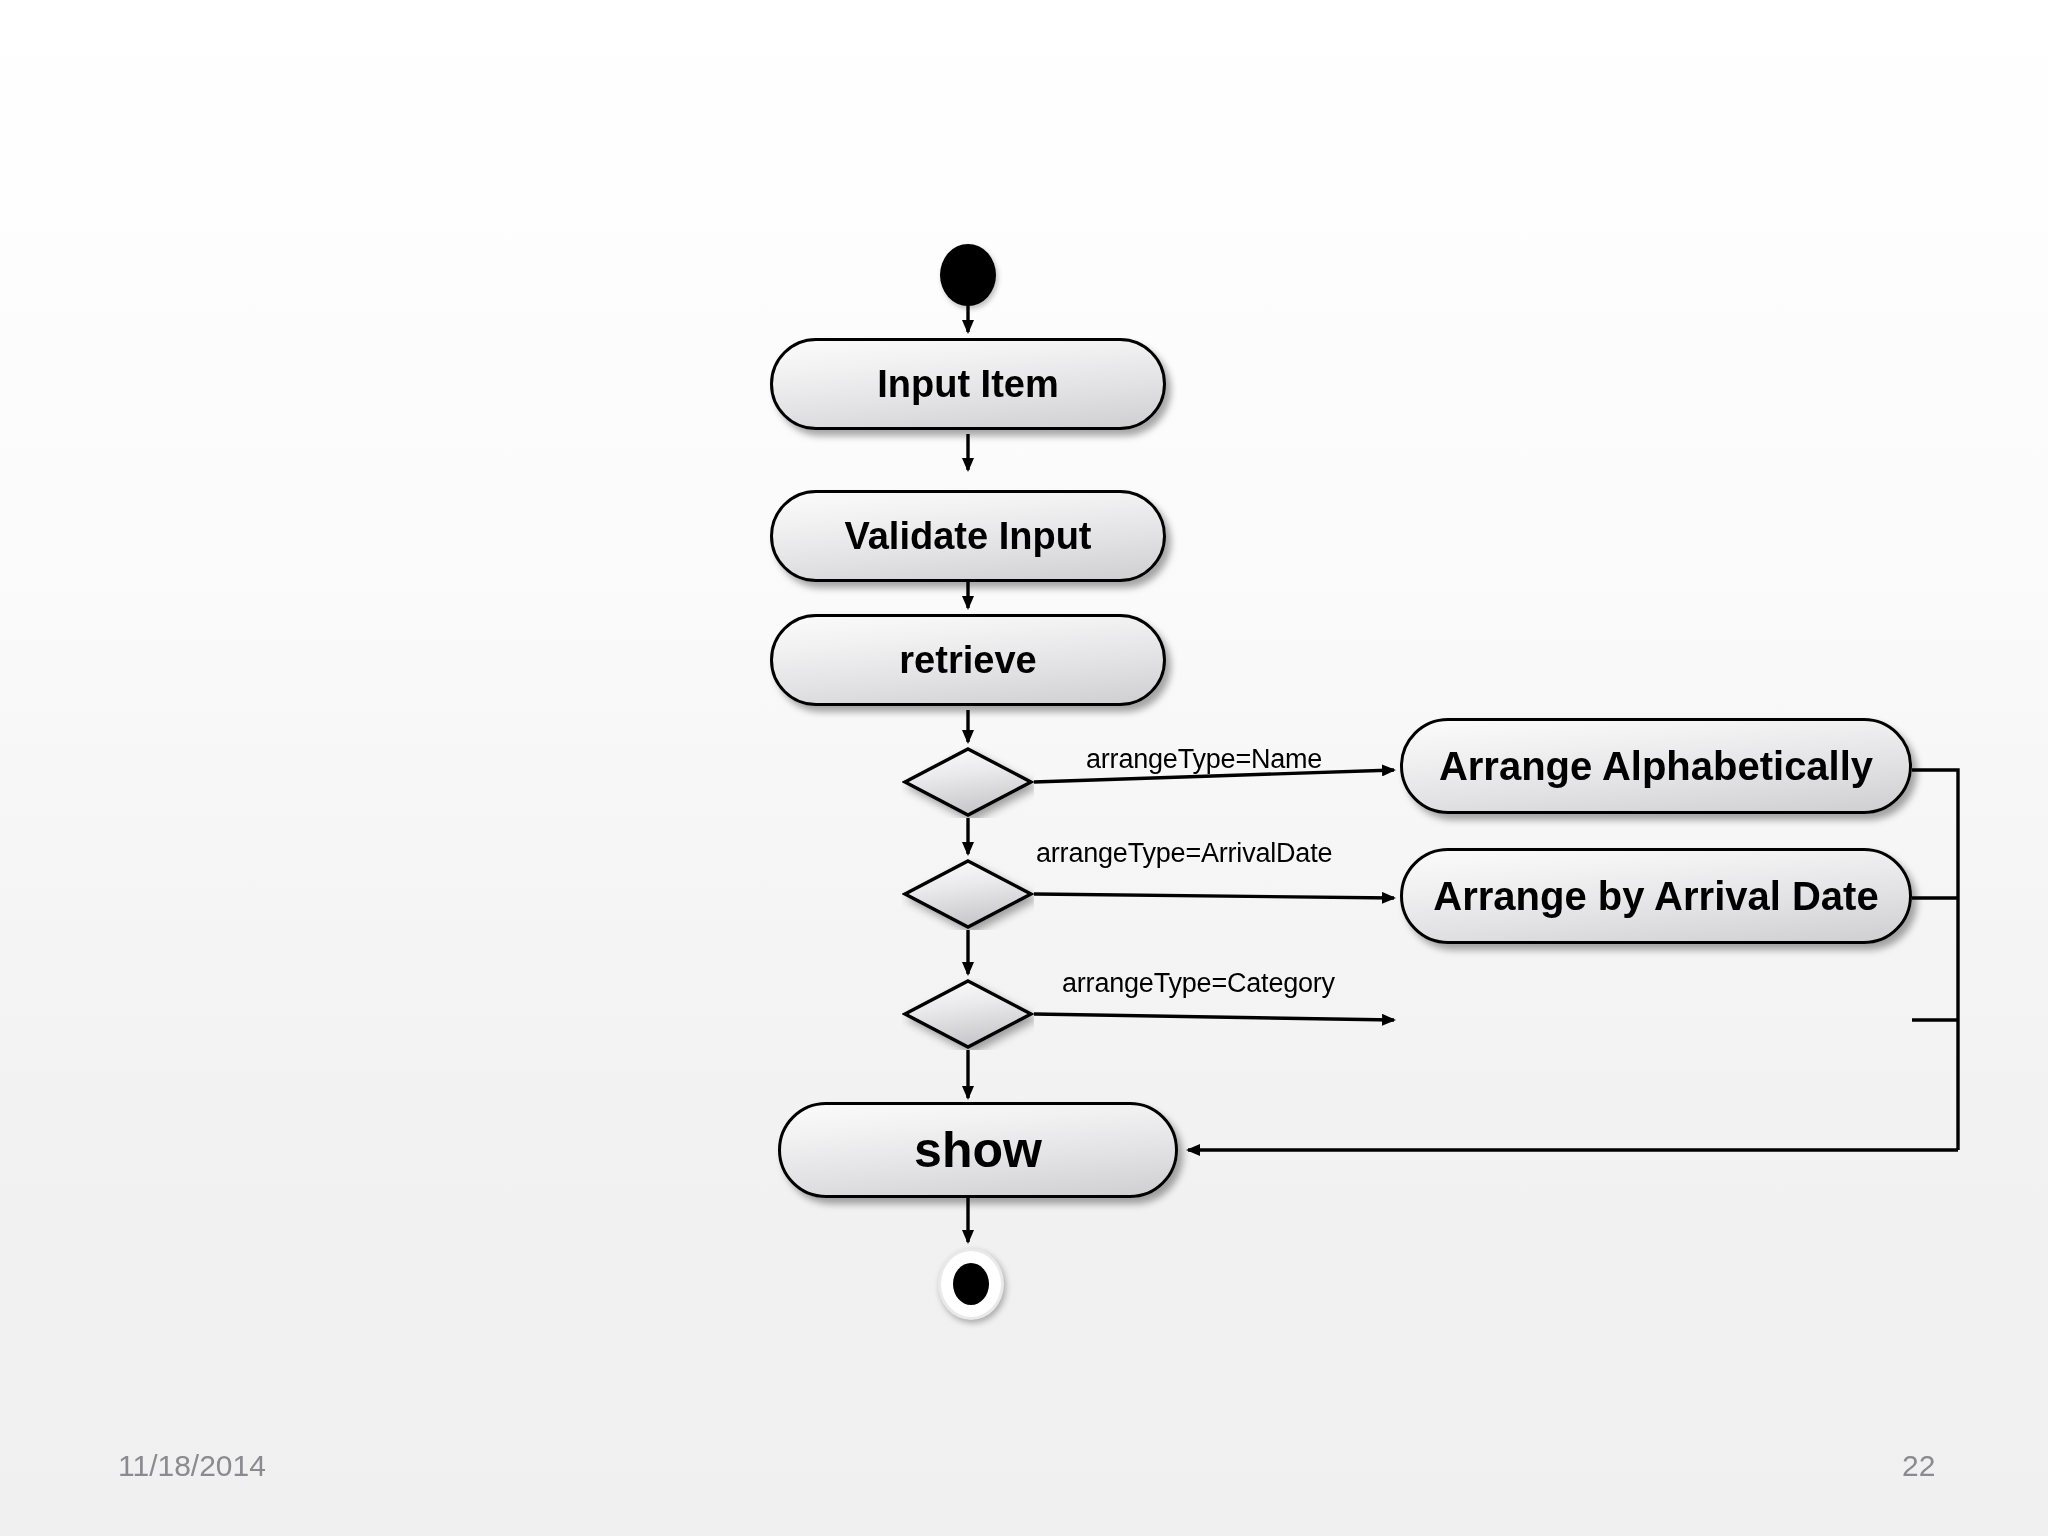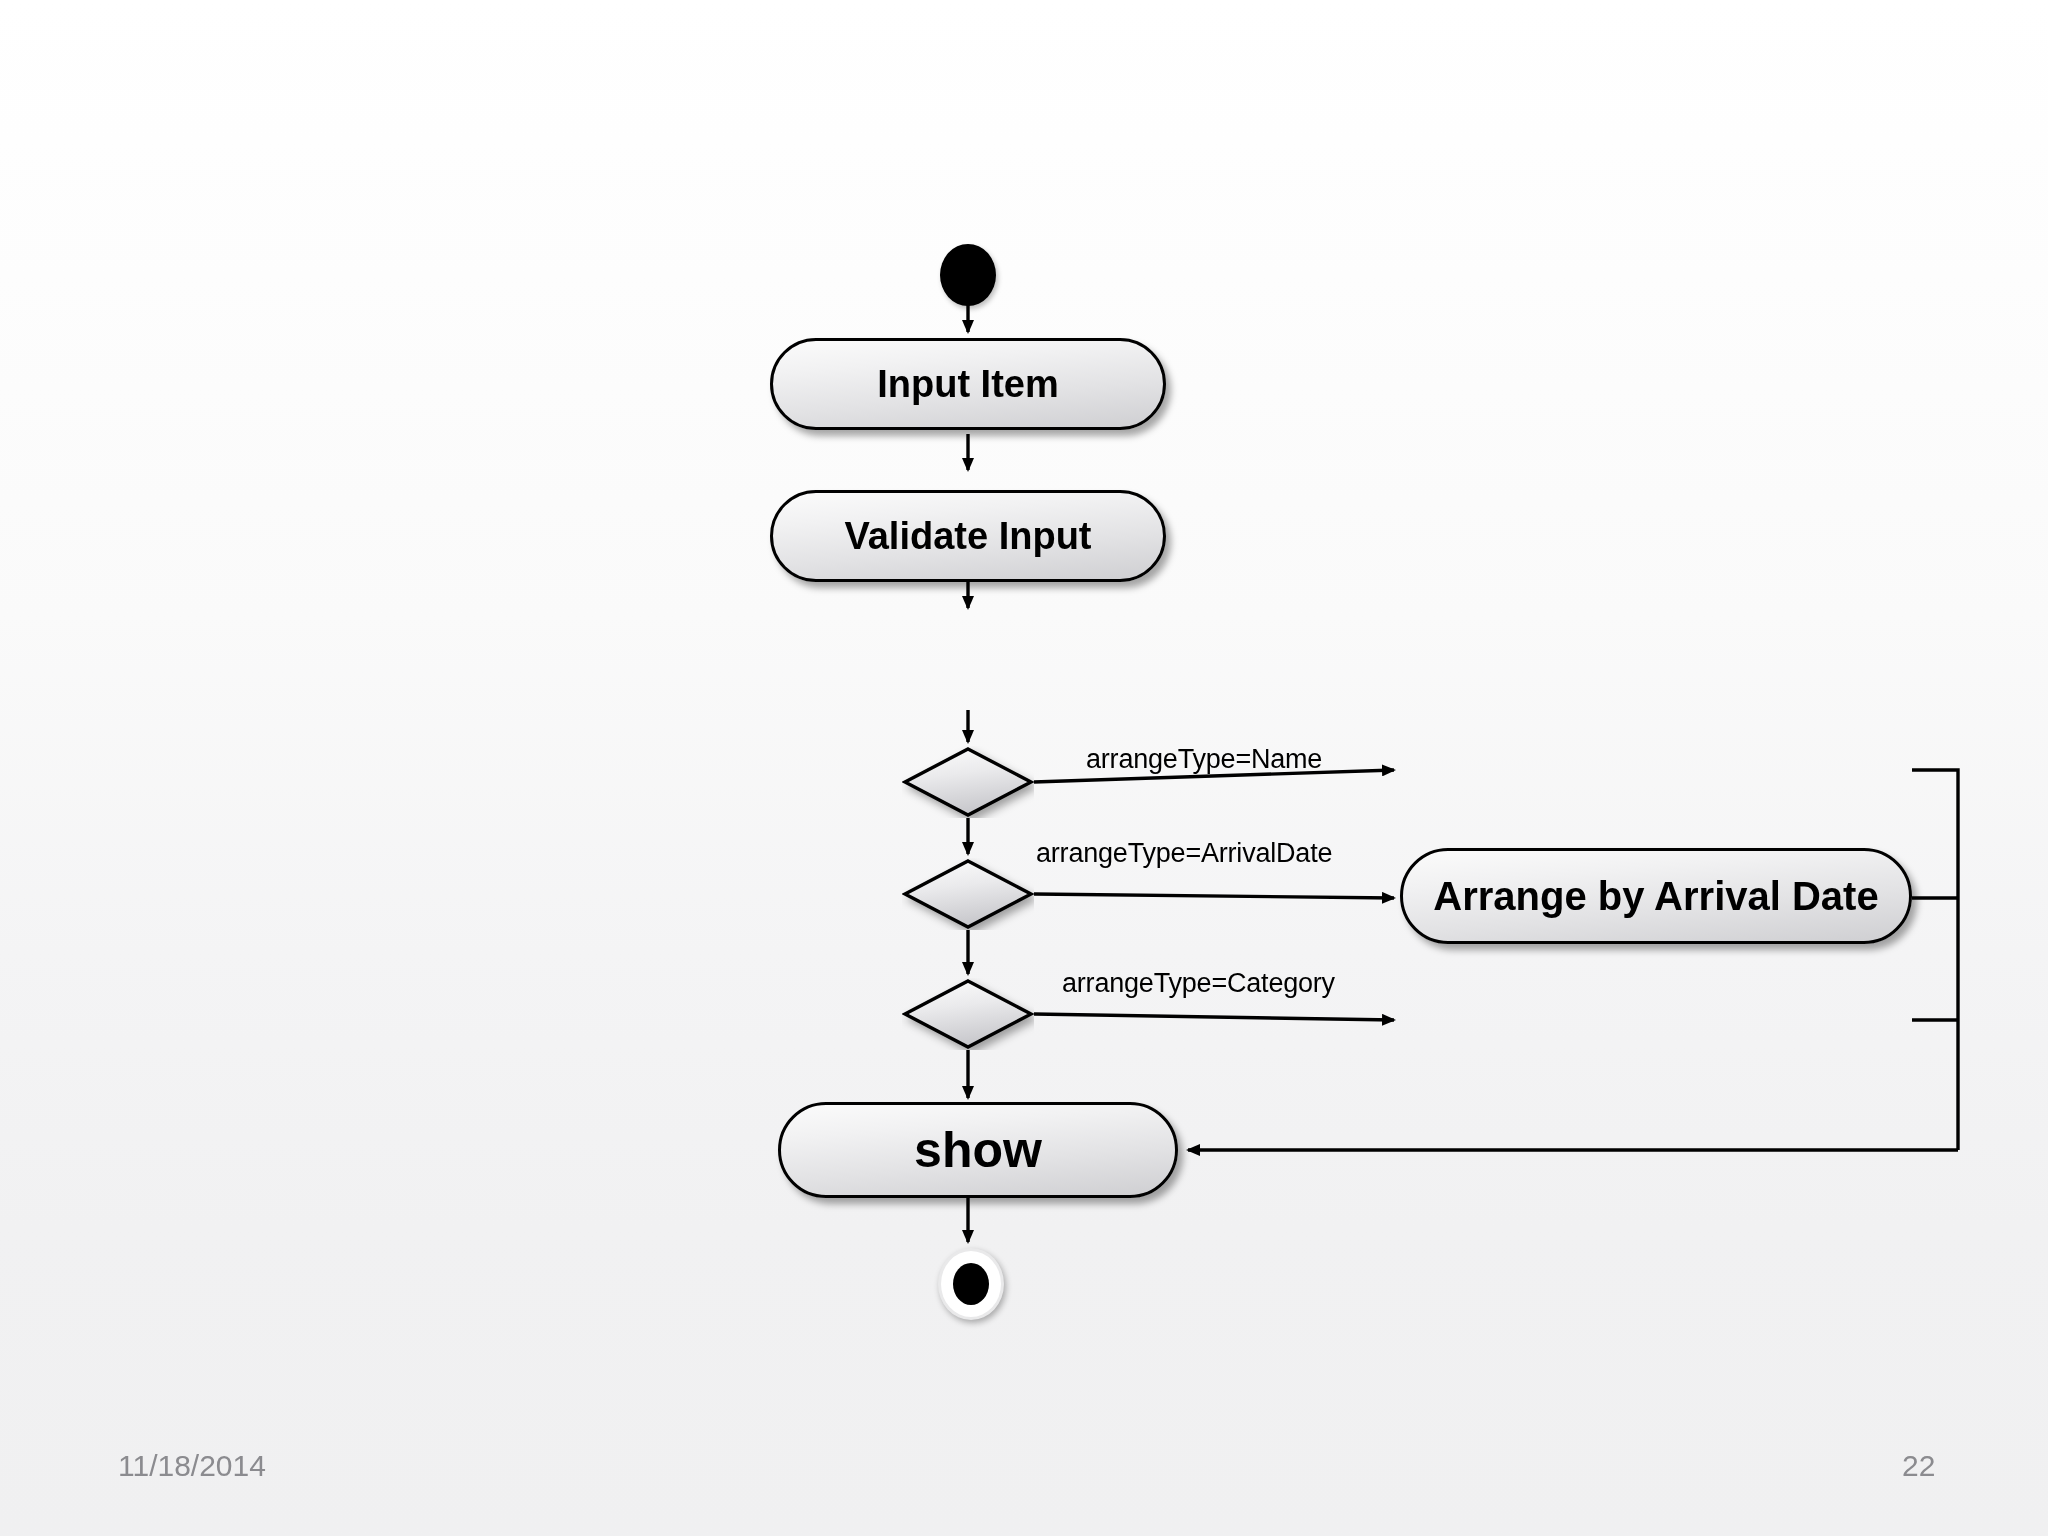--- a/index.html
+++ b/index.html
@@ -202,20 +202,23 @@
   <div id="initial-node"></div>
 
   <div class="node col-main" id="node-input-item">
     <span class="node-label">Input Item</span>
   </div>
 
   <div class="node col-main" id="node-validate">
     <span class="node-label">Validate Input</span>
   </div>
 
+  <div class="node col-main" id="node-retrieve">
+    <span class="node-label">retrieve</span>
+  </div>
 
   <div class="node" id="node-show">
     <span class="node-label">show</span>
   </div>
 
   <div class="diamond" id="decision-1">
     <svg class="diamond-shape" viewBox="0 0 132 72" xmlns="http://www.w3.org/2000/svg">
       <polygon points="66,3 129,36 66,69 3,36" fill="url(#dgrad)" stroke="#000000" stroke-width="3.4" filter="url(#dshadow)"></polygon>
     </svg>
   </div>
@@ -225,20 +228,23 @@
       <polygon points="66,3 129,36 66,69 3,36" fill="url(#dgrad)" stroke="#000000" stroke-width="3.4" filter="url(#dshadow)"></polygon>
     </svg>
   </div>
 
   <div class="diamond" id="decision-3">
     <svg class="diamond-shape" viewBox="0 0 132 72" xmlns="http://www.w3.org/2000/svg">
       <polygon points="66,3 129,36 66,69 3,36" fill="url(#dgrad)" stroke="#000000" stroke-width="3.4" filter="url(#dshadow)"></polygon>
     </svg>
   </div>
 
+  <div class="node col-right" id="node-arrange-alpha">
+    <span class="node-label">Arrange Alphabetically</span>
+  </div>
 
   <div class="node col-right" id="node-arrange-arrival">
     <span class="node-label">Arrange by Arrival Date</span>
   </div>
 
 
   <div class="edge-label" id="label-name">arrangeType=Name</div>
   <div class="edge-label" id="label-arrival">arrangeType=ArrivalDate</div>
   <div class="edge-label" id="label-category">arrangeType=Category</div>
 

